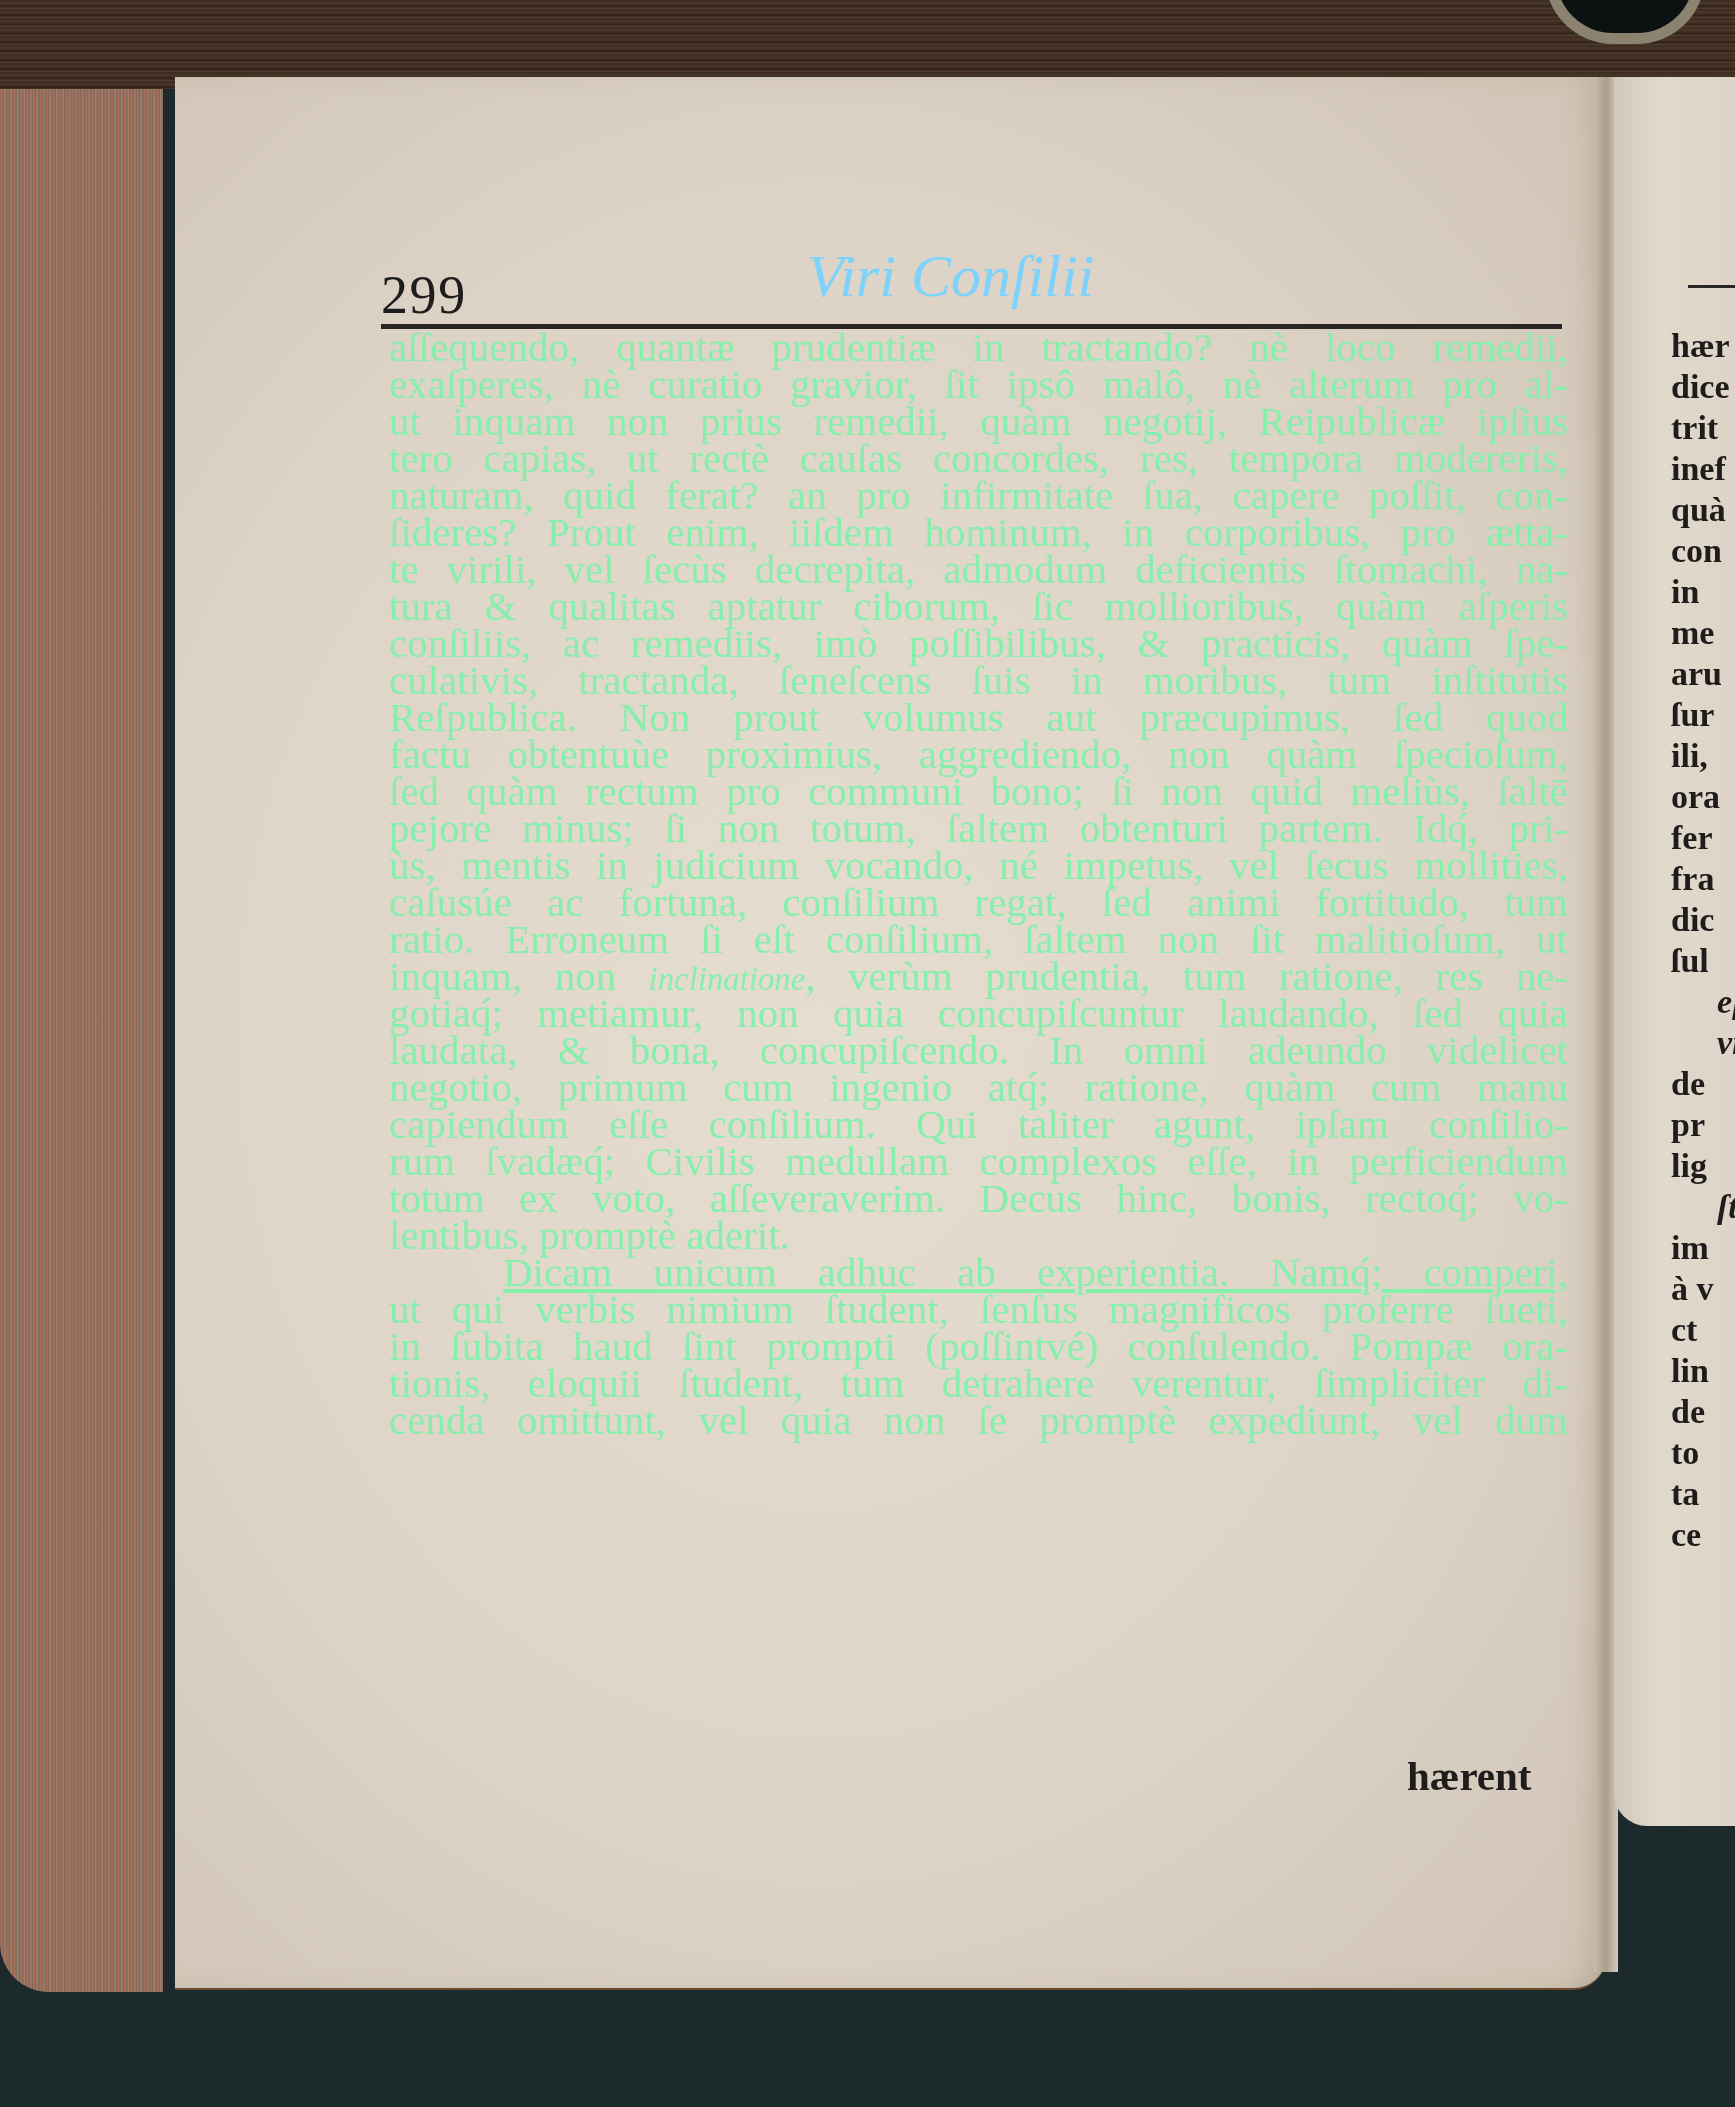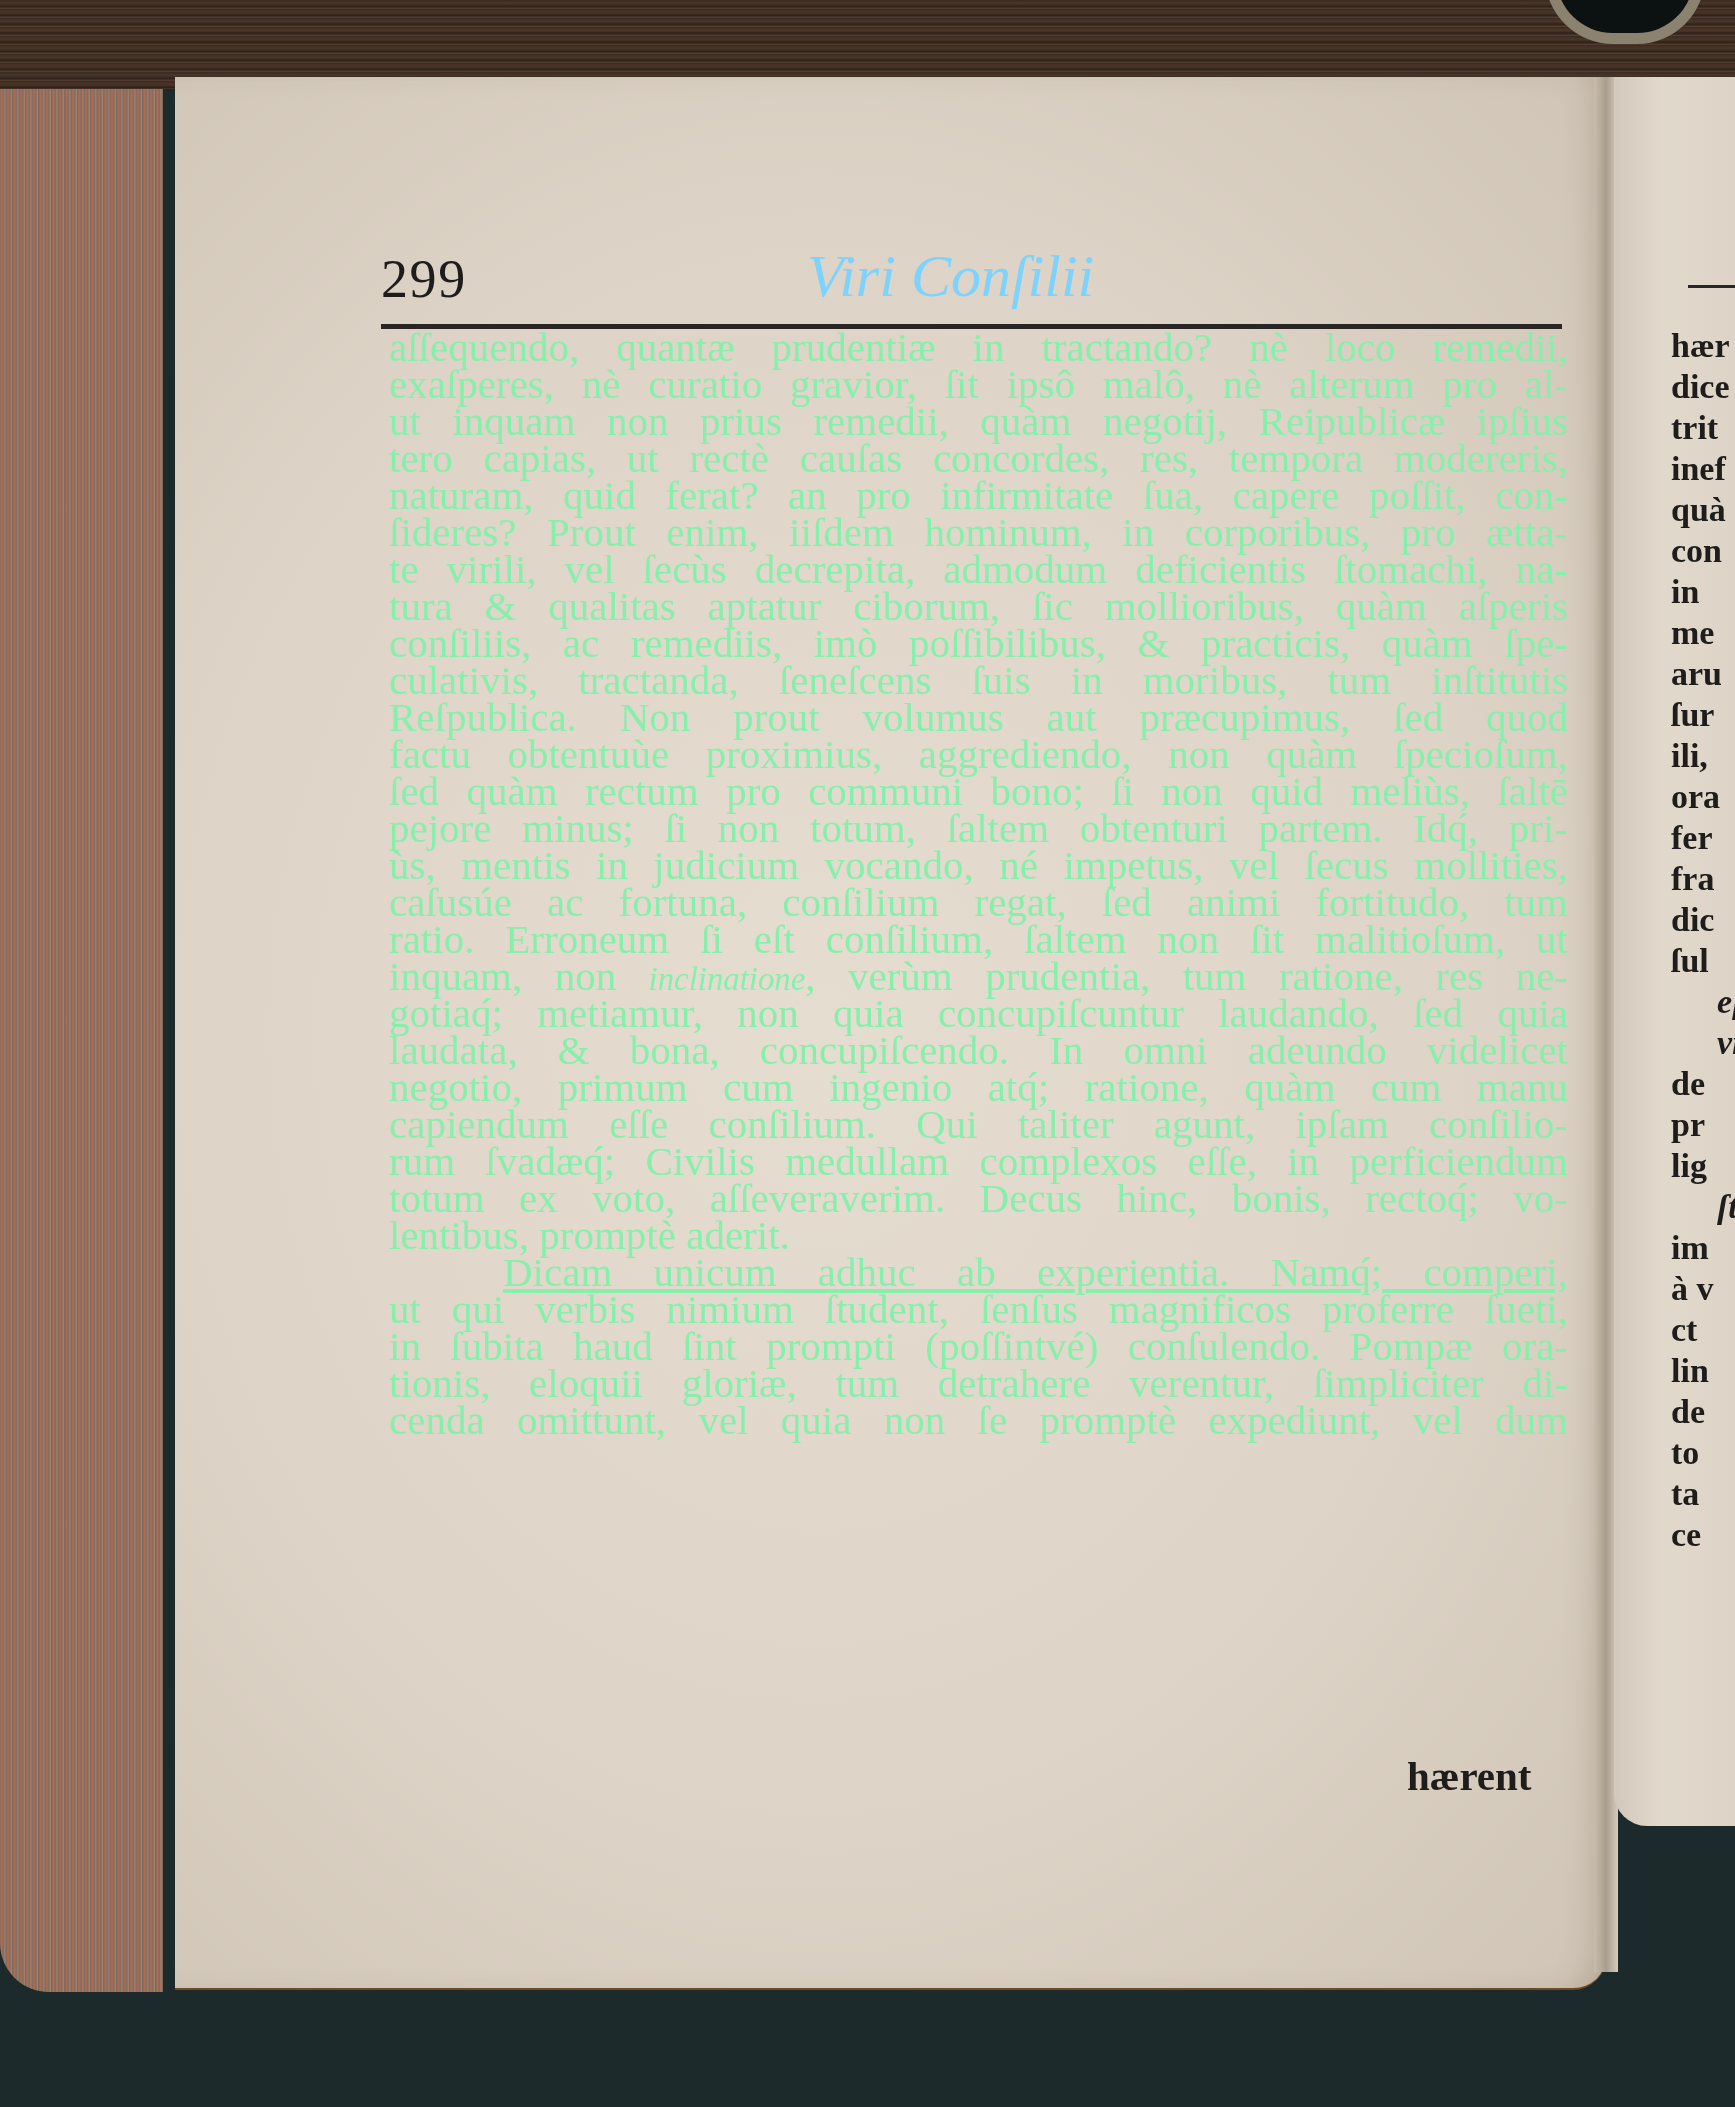--- a/index.html
+++ b/index.html
@@ -43,21 +43,21 @@
     .next-page {
       position: absolute; left: 1614px; top: 77px; width: 121px; height: 1749px;
       background: linear-gradient(90deg, #d2c8bb, #e2d9cd 40%, #ddd4c7);
       border-bottom-left-radius: 33px;
     }
     
     .running-head {
       position: absolute; left: 381px; top: 248px; width: 1179px; height: 73px;
     }
     .page-number {
-      position: absolute; left: 0; top: 0; font-size: 54px; color: #1e1c1c; letter-spacing: 1.6px;
+      position: absolute; left: 0; top: 16px; font-size: 54px; color: #1e1c1c; letter-spacing: 1.6px;
     }
     .running-title {
       position: absolute; left: 426px; top: -6.5px; font-size: 60px; font-style: italic; color: #7dd3fc;
     }
     .head-rule {
       position: absolute; left: 381px; top: 324px; width: 1181px; height: 4.9px; background: #2a2626;
     }
     
     .text-block {
       position: absolute; left: 389px; top: 329px; width: 1179px;
@@ -123,21 +123,21 @@
   <span class="line">gotiaq́; metiamur, non quia concupiſcuntur laudando, ſed quia</span>
   <span class="line">laudata, &amp; bona, concupiſcendo. In omni adeundo videlicet</span>
   <span class="line">negotio, primum cum ingenio atq́; ratione, quàm cum manu</span>
   <span class="line">capiendum eſſe conſilium. Qui taliter agunt, ipſam conſilio-</span>
   <span class="line">rum ſvadæq́; Civilis medullam complexos eſſe, in perficiendum</span>
   <span class="line">totum ex voto, aſſeveraverim. Decus hinc, bonis, rectoq́; vo-</span>
   <span class="line last">lentibus, promptè aderit.</span>
   <span class="line indent">Dicam unicum adhuc ab experientia. Namq́; comperi,</span>
   <span class="line">ut qui verbis nimium ſtudent, ſenſus magnificos proferre ſueti,</span>
   <span class="line">in ſubita haud ſint prompti (poſſintvé) conſulendo. Pompæ ora-</span>
-  <span class="line">tionis, eloquii gloriæ, tum detrahere verentur, ſimpliciter di-</span>
+  <span class="line">tionis, eloquii ſtudent, tum detrahere verentur, ſimpliciter di-</span>
   <span class="line">cenda omittunt, vel quia non ſe promptè expediunt, vel dum</span>
 </div>
 
 <div class="catchword">hærent</div>
 
 <div class="next-rule"></div>
 <div class="next-text" id="next-text">
     <span class="frag">hær</span>
     <span class="frag">dice</span>
     <span class="frag">trit</span>

